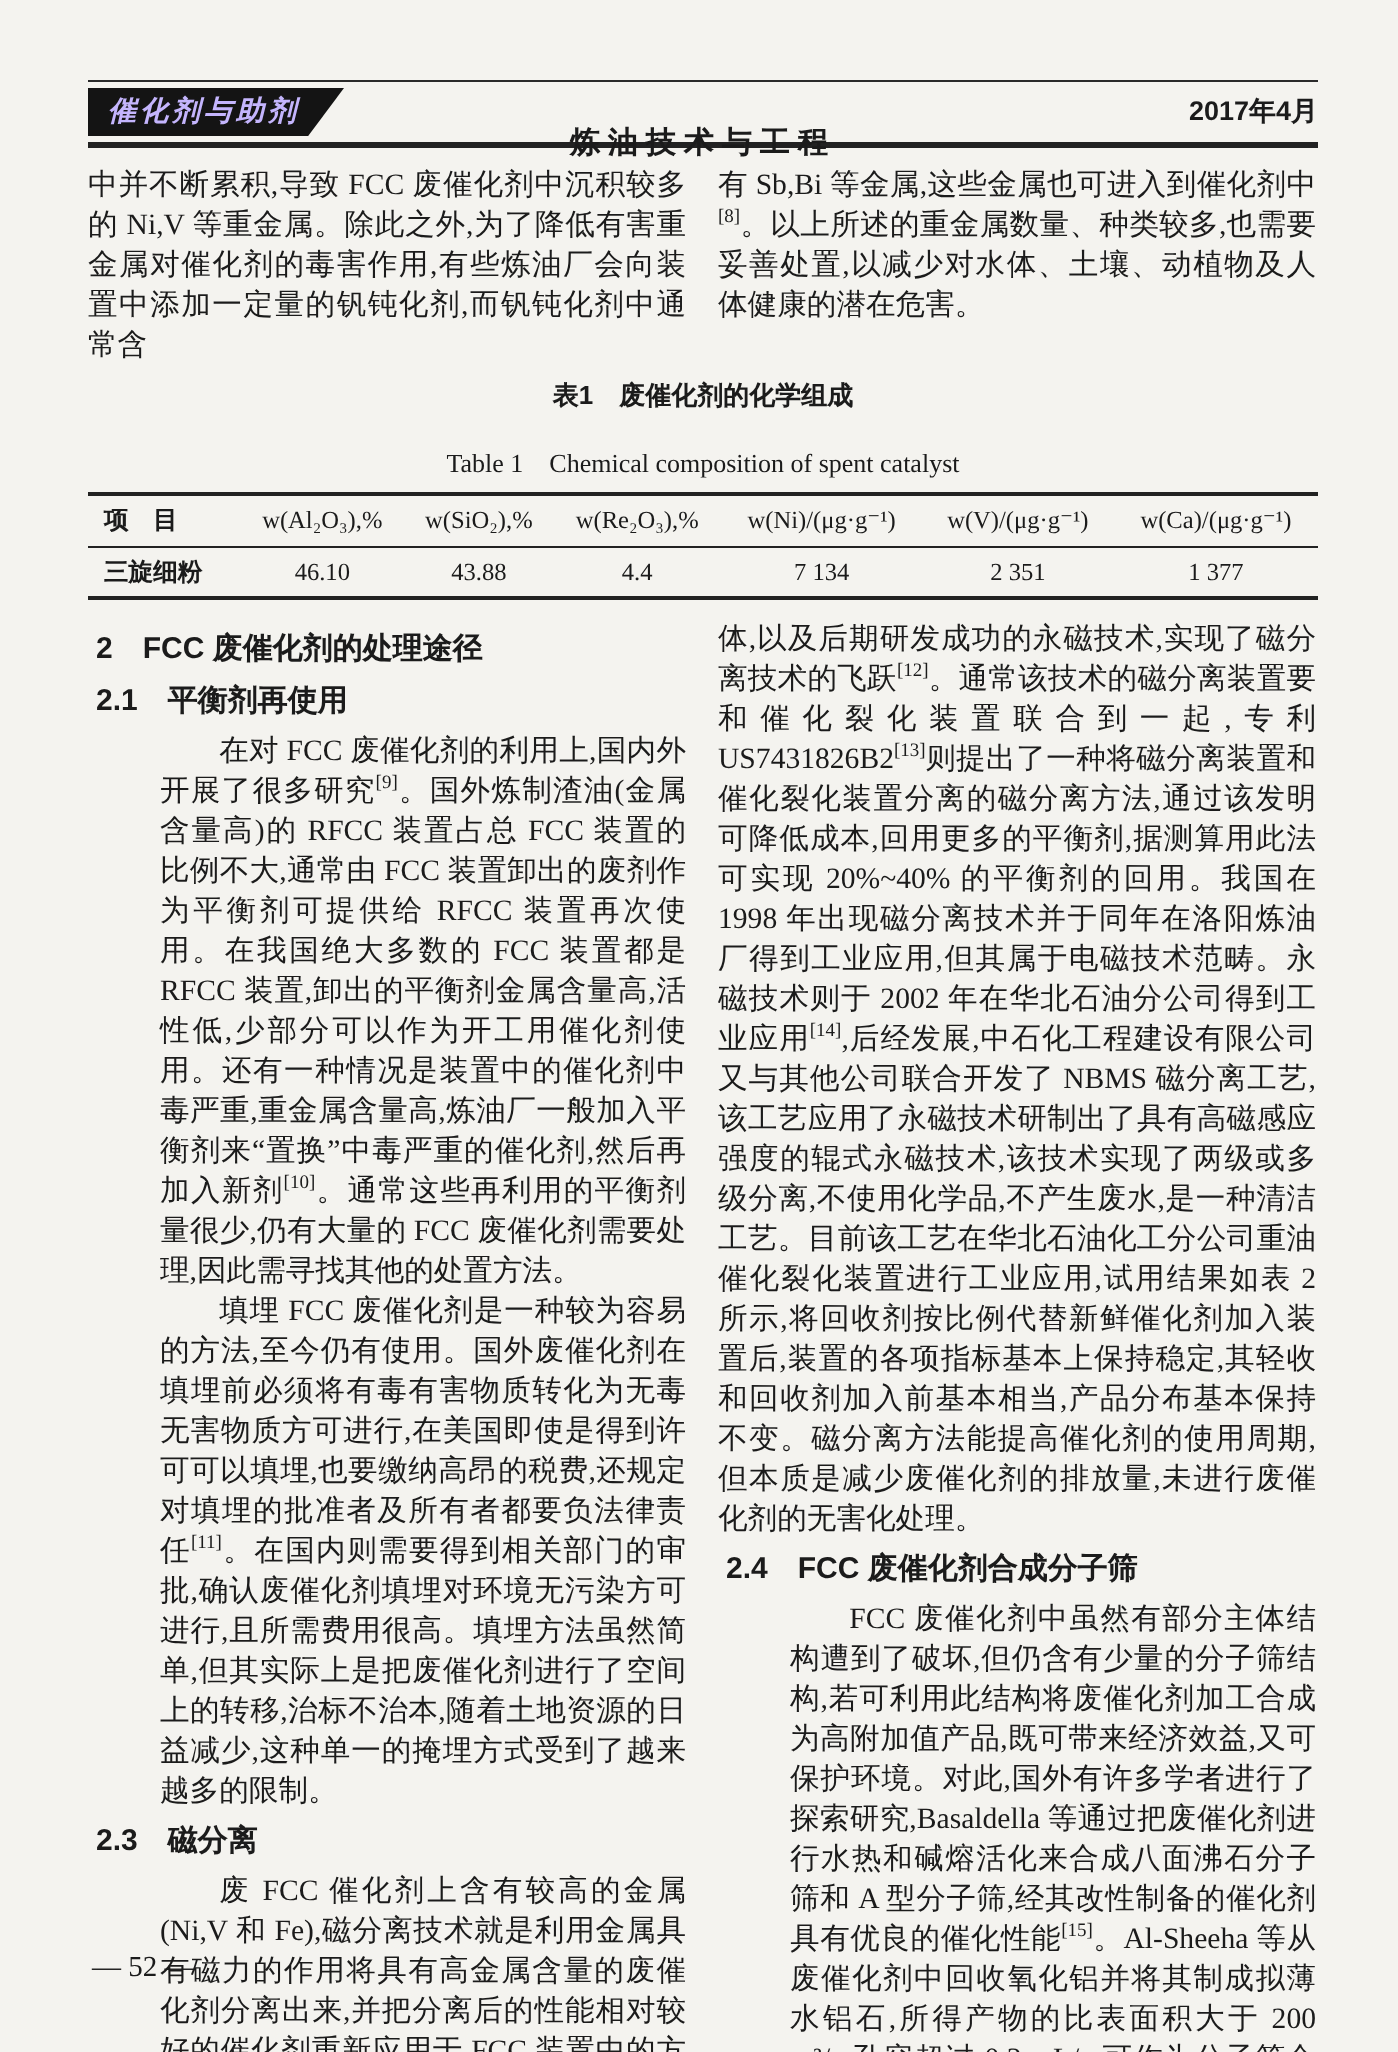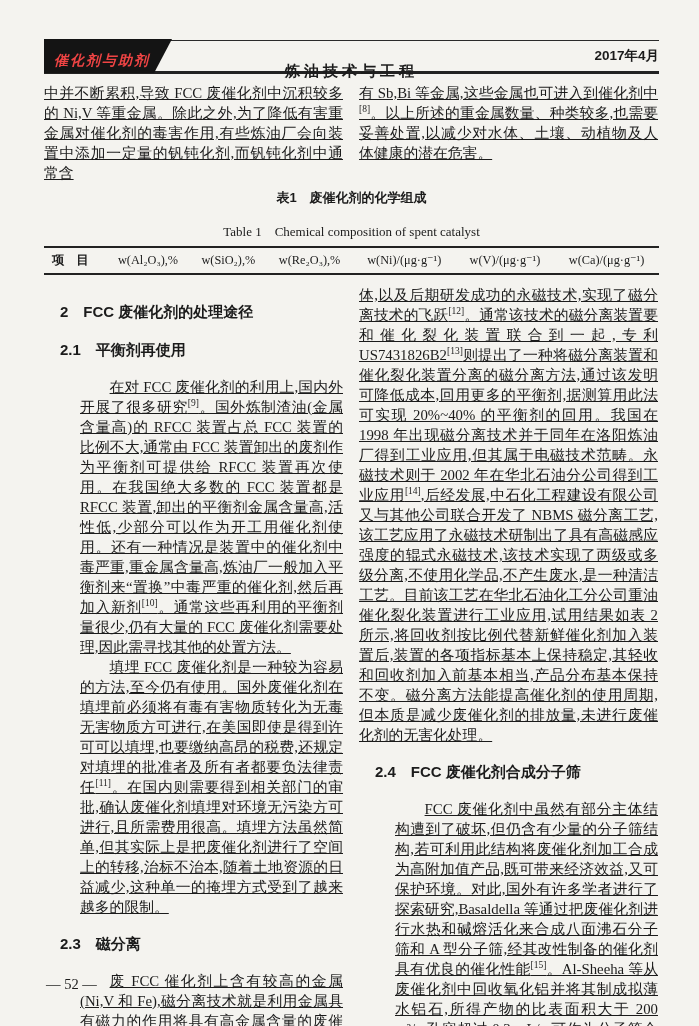--- a/index.html
+++ b/index.html
@@ -19,46 +19,45 @@
   }
   
   .hdr{
     display:flex;align-items:center;
     border-top:1.5px solid #2a2a2a;
     border-bottom:3px solid #222;
     height:30px;
     position:relative;
   }
   .badge{
-    background:#141414;color:#ef4444;
+    background:#141414;color:#c4b5fd;
     font-family:"Liberation Sans","DejaVu Sans",sans-serif;
     font-weight:bold;font-style:italic;
     font-size:14px;letter-spacing:2px;
-    padding:13px 22px 3px 10px;
+    padding:3px 22px 3px 10px;
     clip-path:polygon(0 0,100% 0,86% 100%,0 100%);
     margin-top:2px;margin-bottom:2px;
   }
   .jtitle{
     position:absolute;left:0;right:0;text-align:center;
     font-family:"Liberation Sans","DejaVu Sans",sans-serif;
     font-weight:bold;font-size:15px;letter-spacing:4px;margin-top:31px;
   }
   .jdate{
     margin-left:auto;
     font-family:"Liberation Sans","DejaVu Sans",sans-serif;
     font-weight:bold;font-size:13.5px;
   }
   
   .cols{display:flex;gap:16px;}
   .col{width:299px;flex:0 0 299px;}
   p{
     margin:0;
     font-size:14.8px;line-height:20px;
     text-align:justify;
-    text-decoration:underline;
   }
   p.indent{text-indent:2em;margin-left:36px;}
   sup.ref{font-size:9.5px;line-height:0;}
   .intro{margin-top:9px;}
   
   .cap{text-align:center;margin-top:6px;}
   .cap-zh{
     font-family:"Liberation Sans","DejaVu Sans",sans-serif;
     font-weight:bold;font-size:13px;
   }
@@ -84,21 +83,21 @@
     font-weight:bold;text-align:left;padding-left:8px;
   }
   td{padding:3.5px 2px;text-align:center;}
   td:first-child{
     font-family:"Liberation Sans","DejaVu Sans",sans-serif;
     font-weight:bold;text-align:left;padding-left:8px;white-space:nowrap;
   }
   
   .body-cols{margin-top:10px;}
   h3,h4{
-    margin:16px;
+    margin:4px;
     font-family:"Liberation Sans","DejaVu Sans",sans-serif;
     font-size:15px;font-weight:bold;
     line-height:22px;
   }
   
   .pageno{
     position:absolute;left:46px;top:976px;
     font-size:14.5px;
   }
 </style>
@@ -131,20 +130,29 @@
           <th>项　目</th>
           <th>w(Al₂O₃),%</th>
           <th>w(SiO₂),%</th>
           <th>w(Re₂O₃),%</th>
           <th>w(Ni)/(μg·g⁻¹)</th>
           <th>w(V)/(μg·g⁻¹)</th>
           <th>w(Ca)/(μg·g⁻¹)</th>
         </tr>
     </thead>
     <tbody>
+        <tr>
+          <td>三旋细粉</td>
+          <td>46.10</td>
+          <td>43.88</td>
+          <td>4.4</td>
+          <td>7 134</td>
+          <td>2 351</td>
+          <td>1 377</td>
+        </tr>
       </tbody>
   </table>
 
   <div class="cols body-cols">
     <div class="col">
       <h3>2　FCC 废催化剂的处理途径</h3>
       <h4>2.1　平衡剂再使用</h4>
       <p class="indent">在对 FCC 废催化剂的利用上,国内外开展了很多研究<sup class="ref">[9]</sup>。国外炼制渣油(金属含量高)的 RFCC 装置占总 FCC 装置的比例不大,通常由 FCC 装置卸出的废剂作为平衡剂可提供给 RFCC 装置再次使用。在我国绝大多数的 FCC 装置都是 RFCC 装置,卸出的平衡剂金属含量高,活性低,少部分可以作为开工用催化剂使用。还有一种情况是装置中的催化剂中毒严重,重金属含量高,炼油厂一般加入平衡剂来“置换”中毒严重的催化剂,然后再加入新剂<sup class="ref">[10]</sup>。通常这些再利用的平衡剂量很少,仍有大量的 FCC 废催化剂需要处理,因此需寻找其他的处置方法。</p>
       <p class="indent">填埋 FCC 废催化剂是一种较为容易的方法,至今仍有使用。国外废催化剂在填埋前必须将有毒有害物质转化为无毒无害物质方可进行,在美国即使是得到许可可以填埋,也要缴纳高昂的税费,还规定对填埋的批准者及所有者都要负法律责任<sup class="ref">[11]</sup>。在国内则需要得到相关部门的审批,确认废催化剂填埋对环境无污染方可进行,且所需费用很高。填埋方法虽然简单,但其实际上是把废催化剂进行了空间上的转移,治标不治本,随着土地资源的日益减少,这种单一的掩埋方式受到了越来越多的限制。</p>
       <h4>2.3　磁分离</h4>

